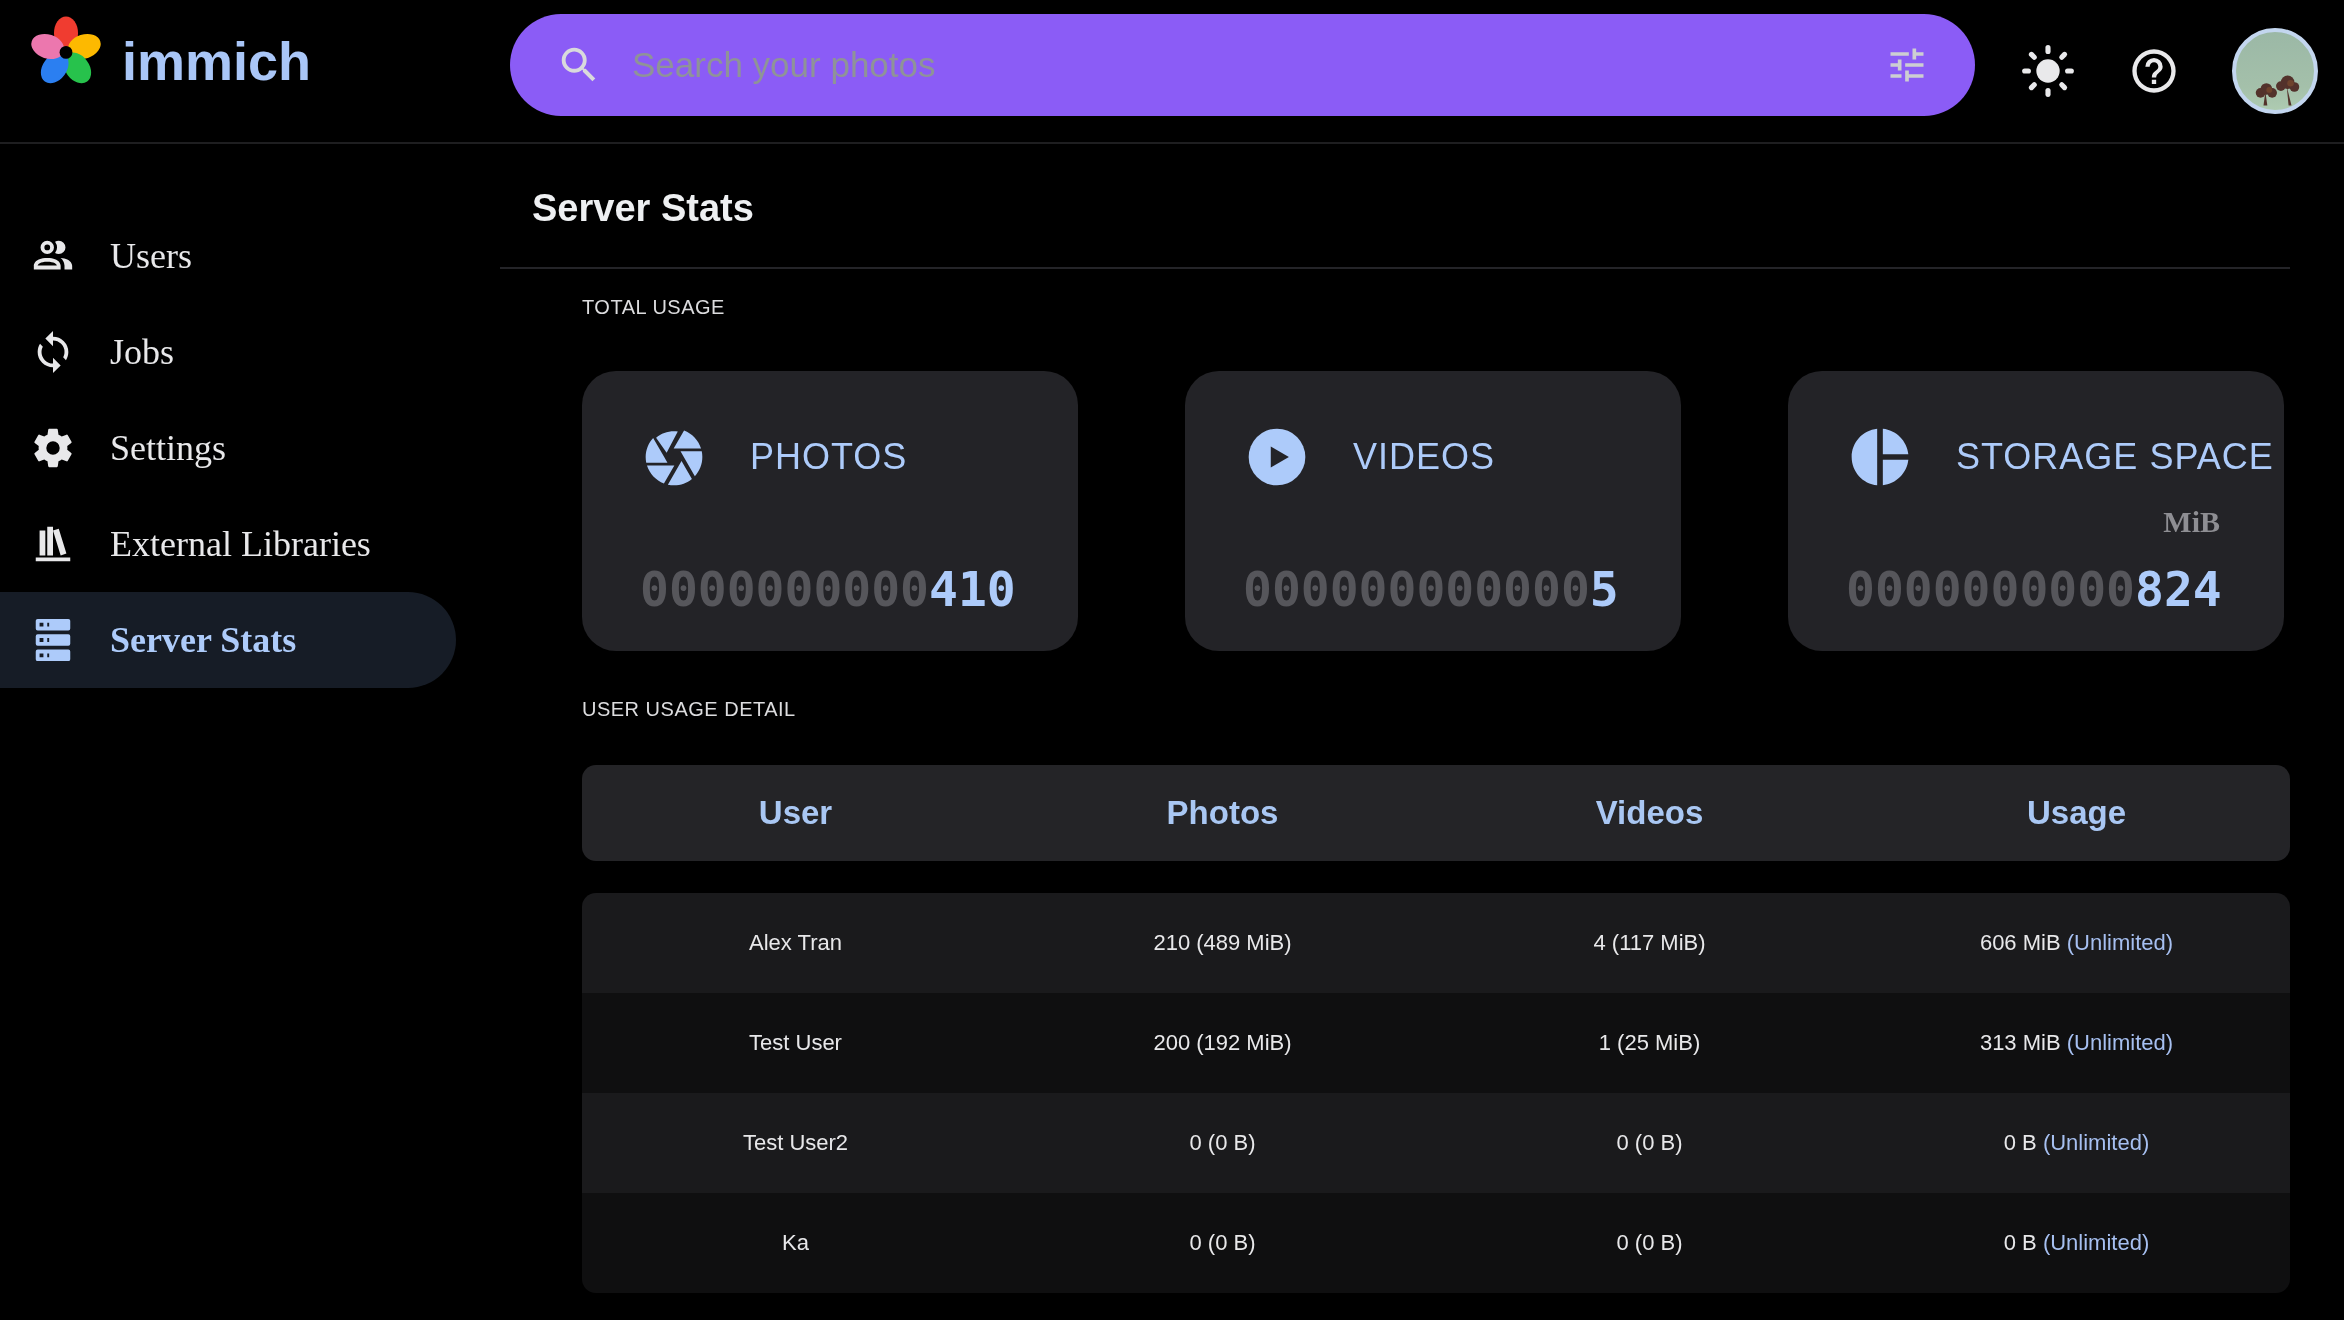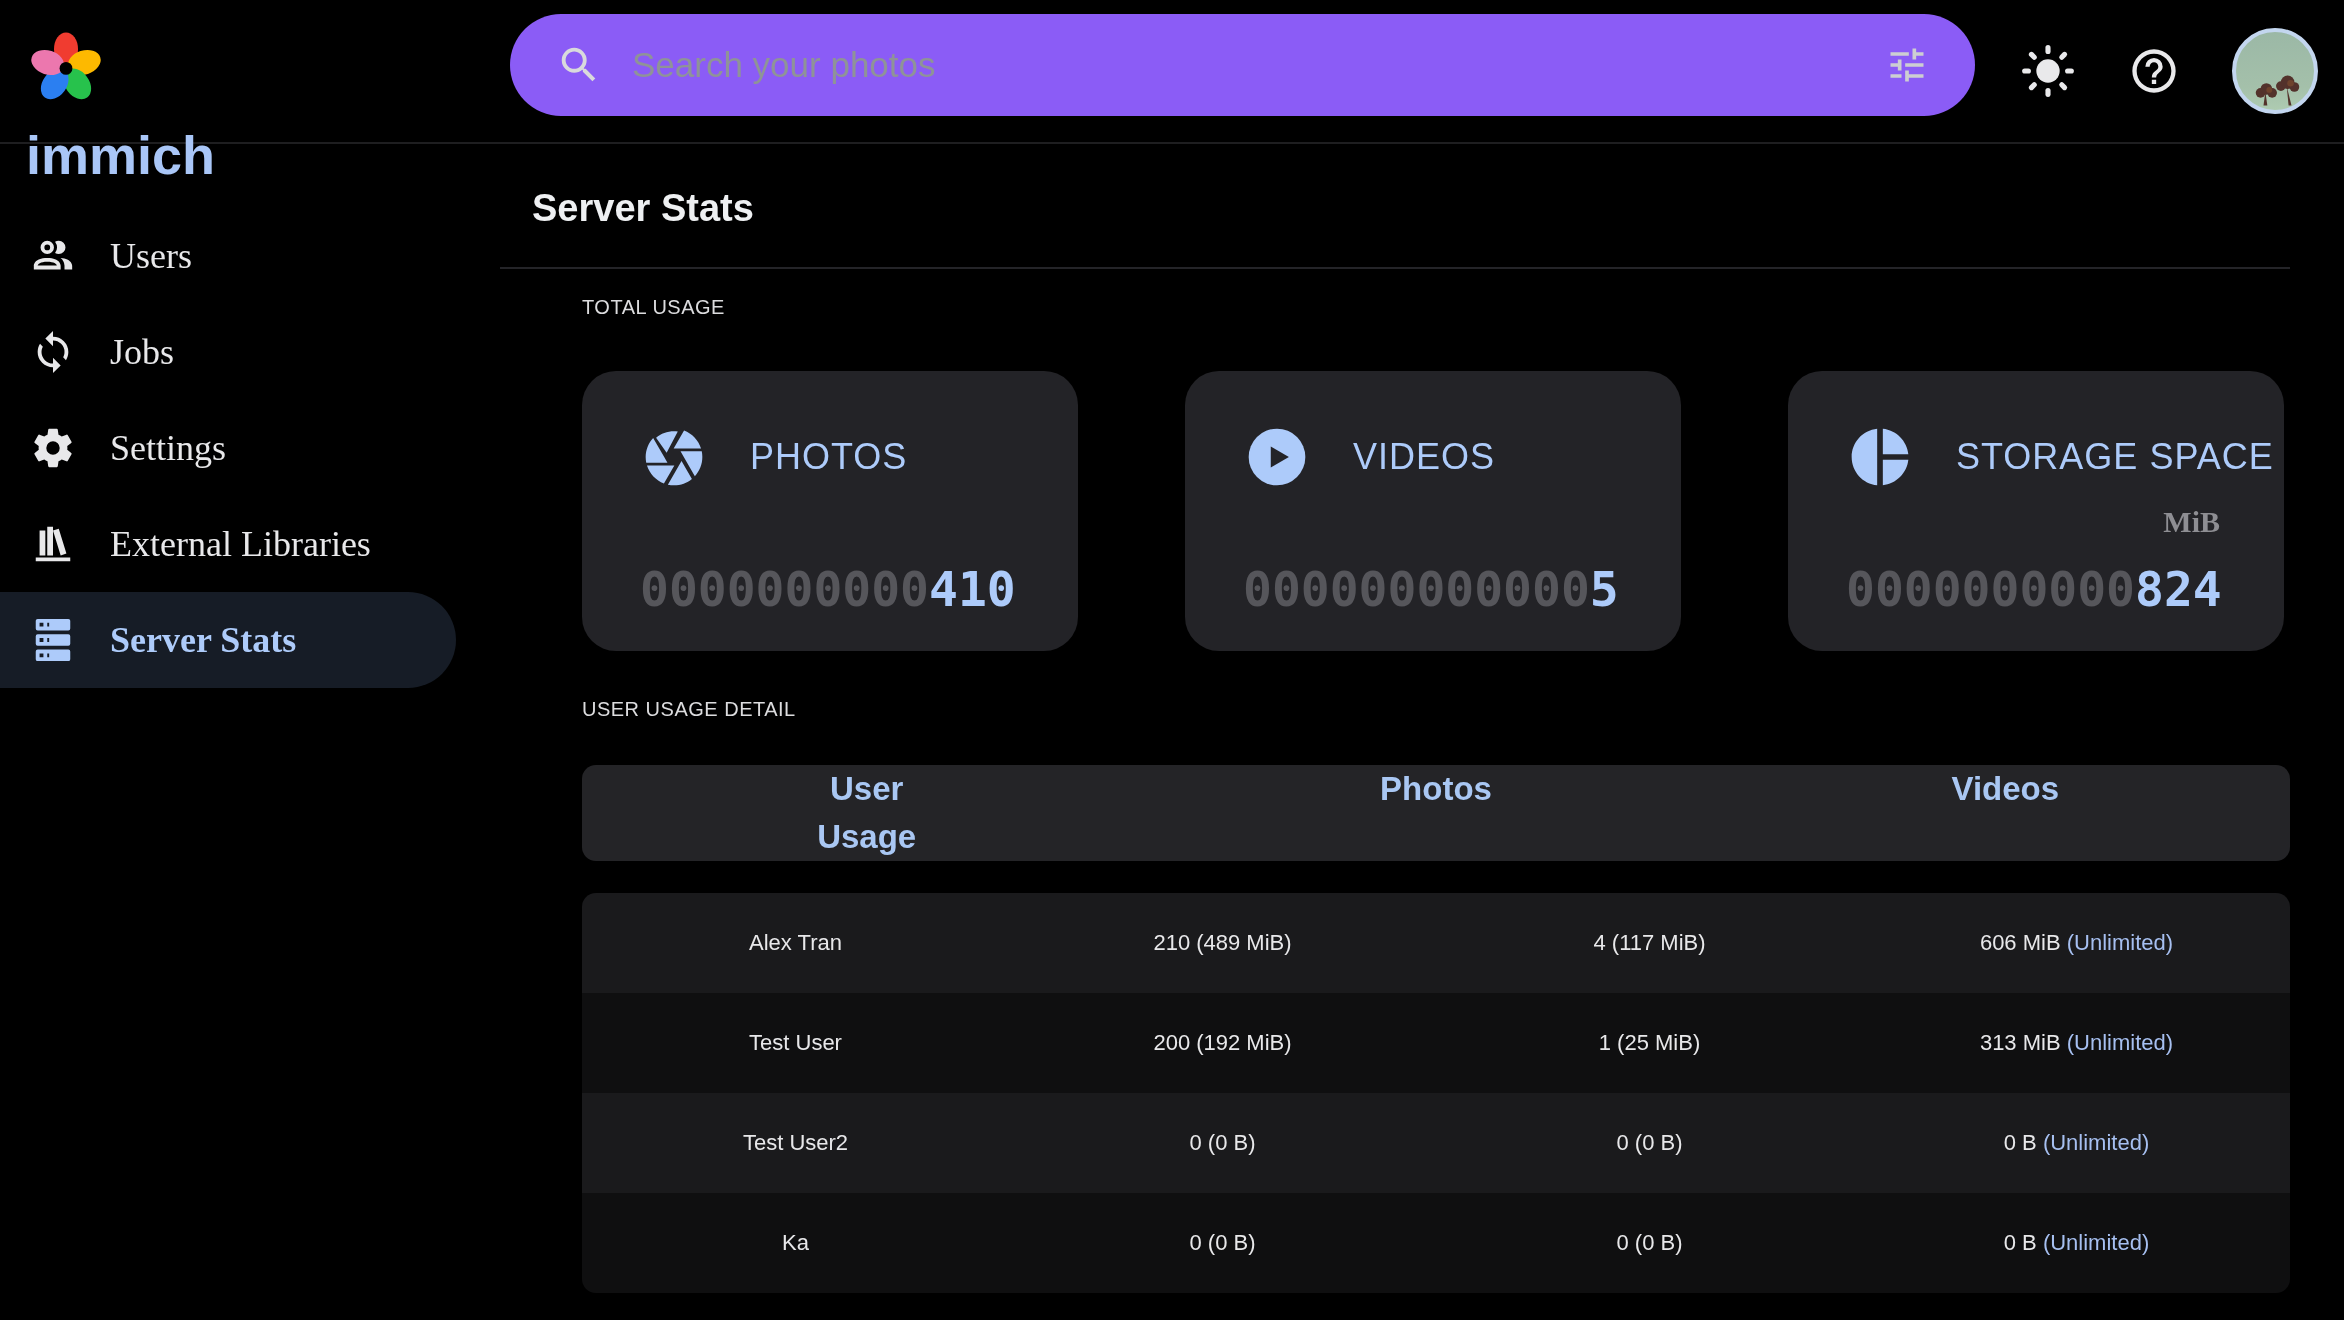--- a/index.html
+++ b/index.html
@@ -3,21 +3,21 @@
 <meta charset="utf-8">
 <style>
   html,body{margin:0;padding:0;background:#000;}
   body{width:2344px;height:1320px;position:relative;overflow:hidden;
        font-family:"Liberation Sans", sans-serif;color:#e8e8ea;}
   svg{display:block;}
 
   
   .appbar{position:absolute;top:0;left:0;right:0;height:142px;background:#000;
           border-bottom:2px solid #1e1e20;}
-  .logo{position:absolute;left:26px;top:24px;display:flex;align-items:flex-start;gap:16px;flex-direction:column;}
+  .logo{position:absolute;left:26px;top:8px;display:flex;align-items:flex-end;gap:16px;}
   .logo-flower{width:80px;height:84px;}
   .logo-text{font-size:54px;font-weight:700;color:#a9c6f7;letter-spacing:0;}
 
   .searchbar{position:absolute;left:510px;top:14px;width:1465px;height:102px;
              background:#8b5cf6;border-radius:52px;display:flex;align-items:center;
              padding:0 46px;box-sizing:border-box;}
   .search-glyph{width:46px;height:46px;fill:#d9dadc;flex:none;}
   .search-input{flex:1;background:transparent;border:none;outline:none;margin-left:28px;
                 font-size:35px;color:#e8e8e8;font-family:"Liberation Sans",sans-serif;}
   .search-input::placeholder{color:#8f9398;}
@@ -56,21 +56,21 @@
   .card-unit{position:absolute;right:64px;top:134px;font-family:Liberation Serif, serif;
              font-size:30px;font-weight:700;color:#8e8e93;}
   .card-num{position:absolute;left:58px;bottom:34px;font-family:"DejaVu Sans Mono",monospace;
             font-size:48px;font-weight:700;white-space:nowrap;}
   .zeros{color:#56565b;}
   .val{color:#adcbfa;}
 
   
   .table{margin:40px 54px 0 82px;}
   .thead{height:96px;background:#242427;border-radius:14px;display:grid;
-         grid-template-columns:repeat(3,1fr);align-items:center;text-align:center;
+         grid-template-columns:repeat(4,1fr);align-items:center;text-align:center;
          color:#a9c7f3;font-size:33px;font-weight:700;}
   .tbody{margin-top:32px;border-radius:14px;overflow:hidden;}
   .trow{height:100px;display:grid;grid-template-columns:repeat(4,1fr);align-items:center;
         text-align:center;font-size:22px;color:#e8e8ea;}
   .trow:nth-child(odd){background:#1a1a1c;}
   .trow:nth-child(even){background:#0f0f10;}
   .unl{color:#a6bff0;margin-top:44px;}
 </style>
 </head>
 <body>

